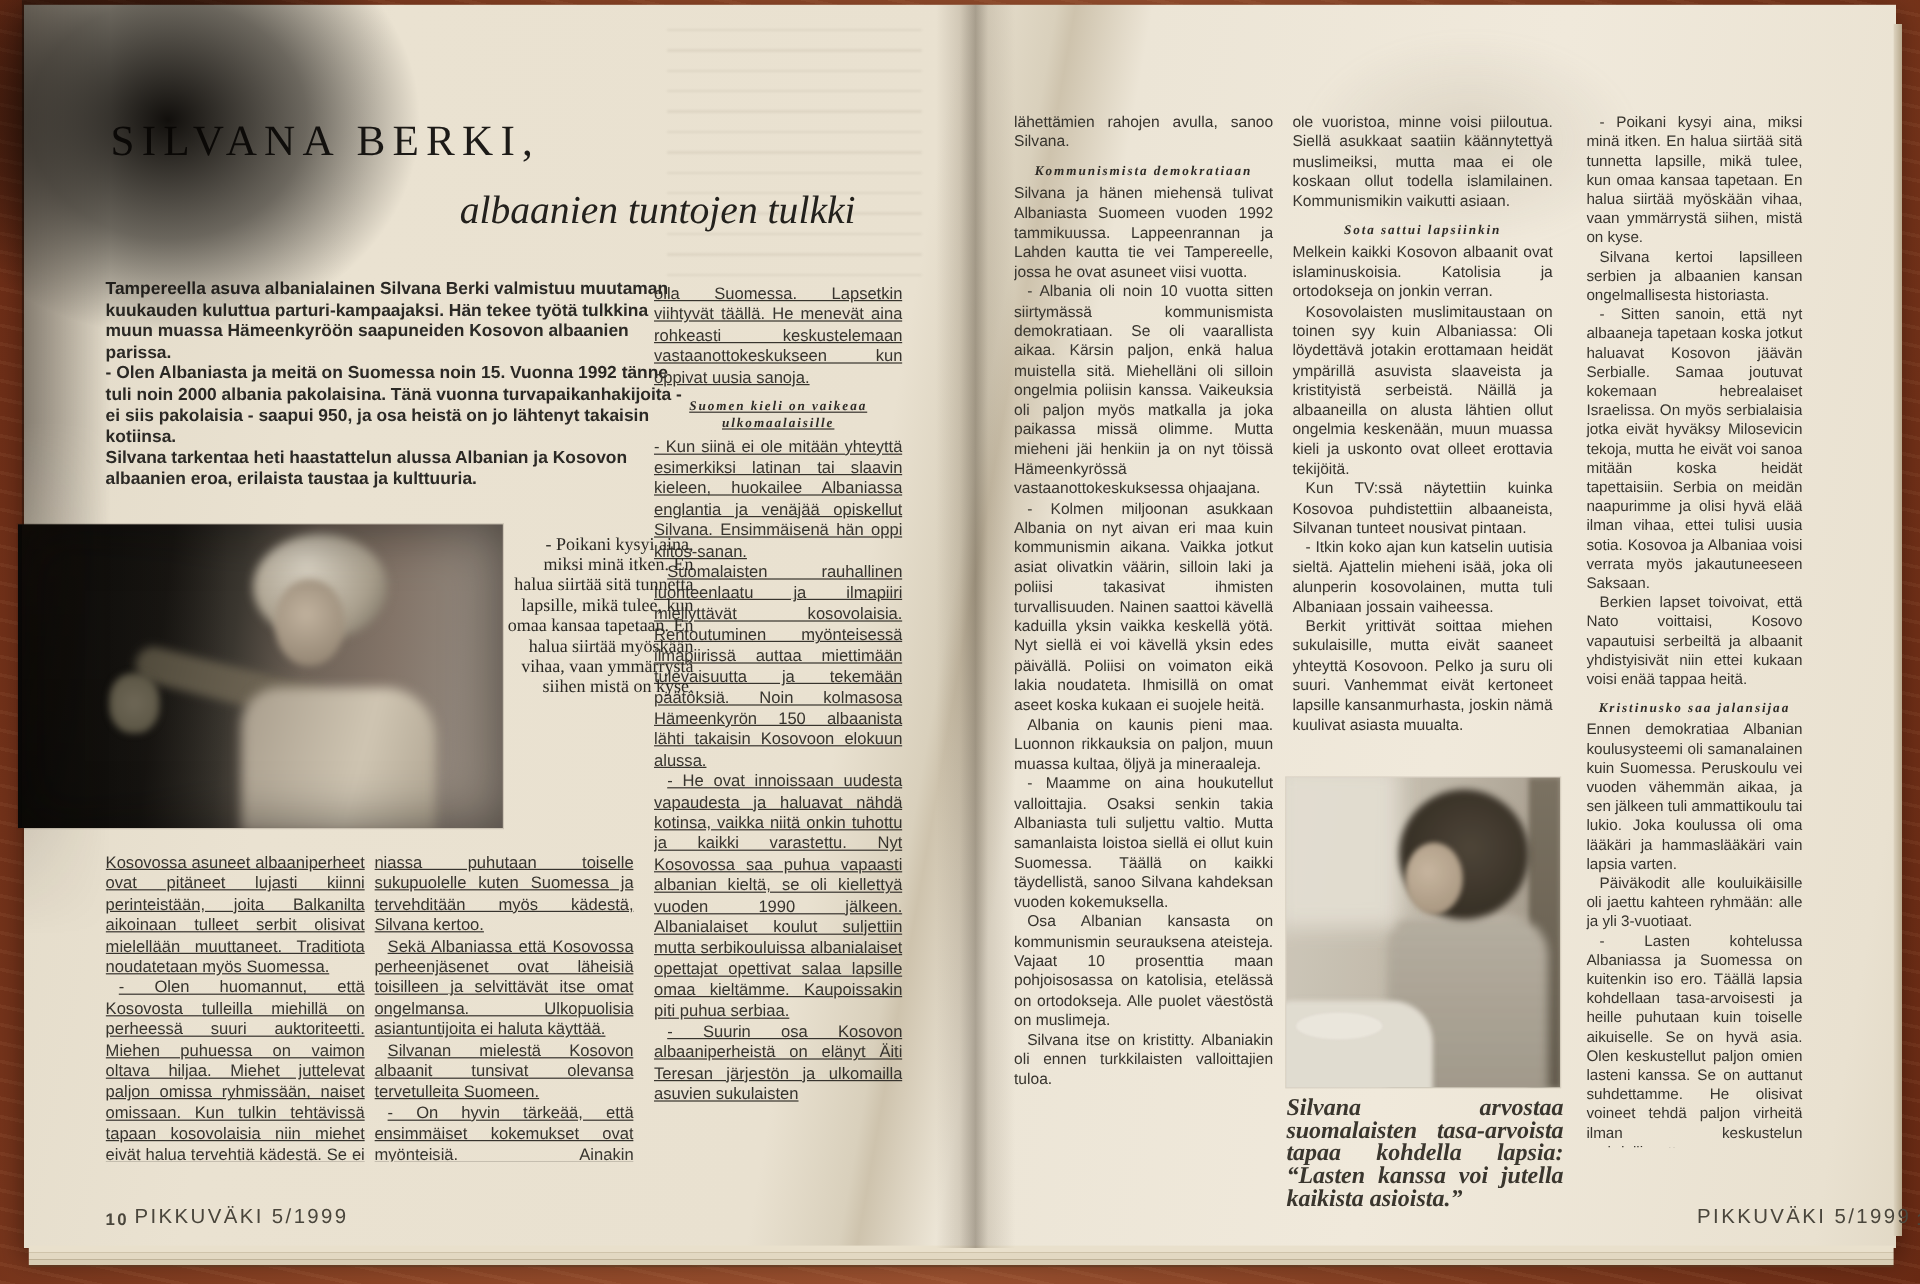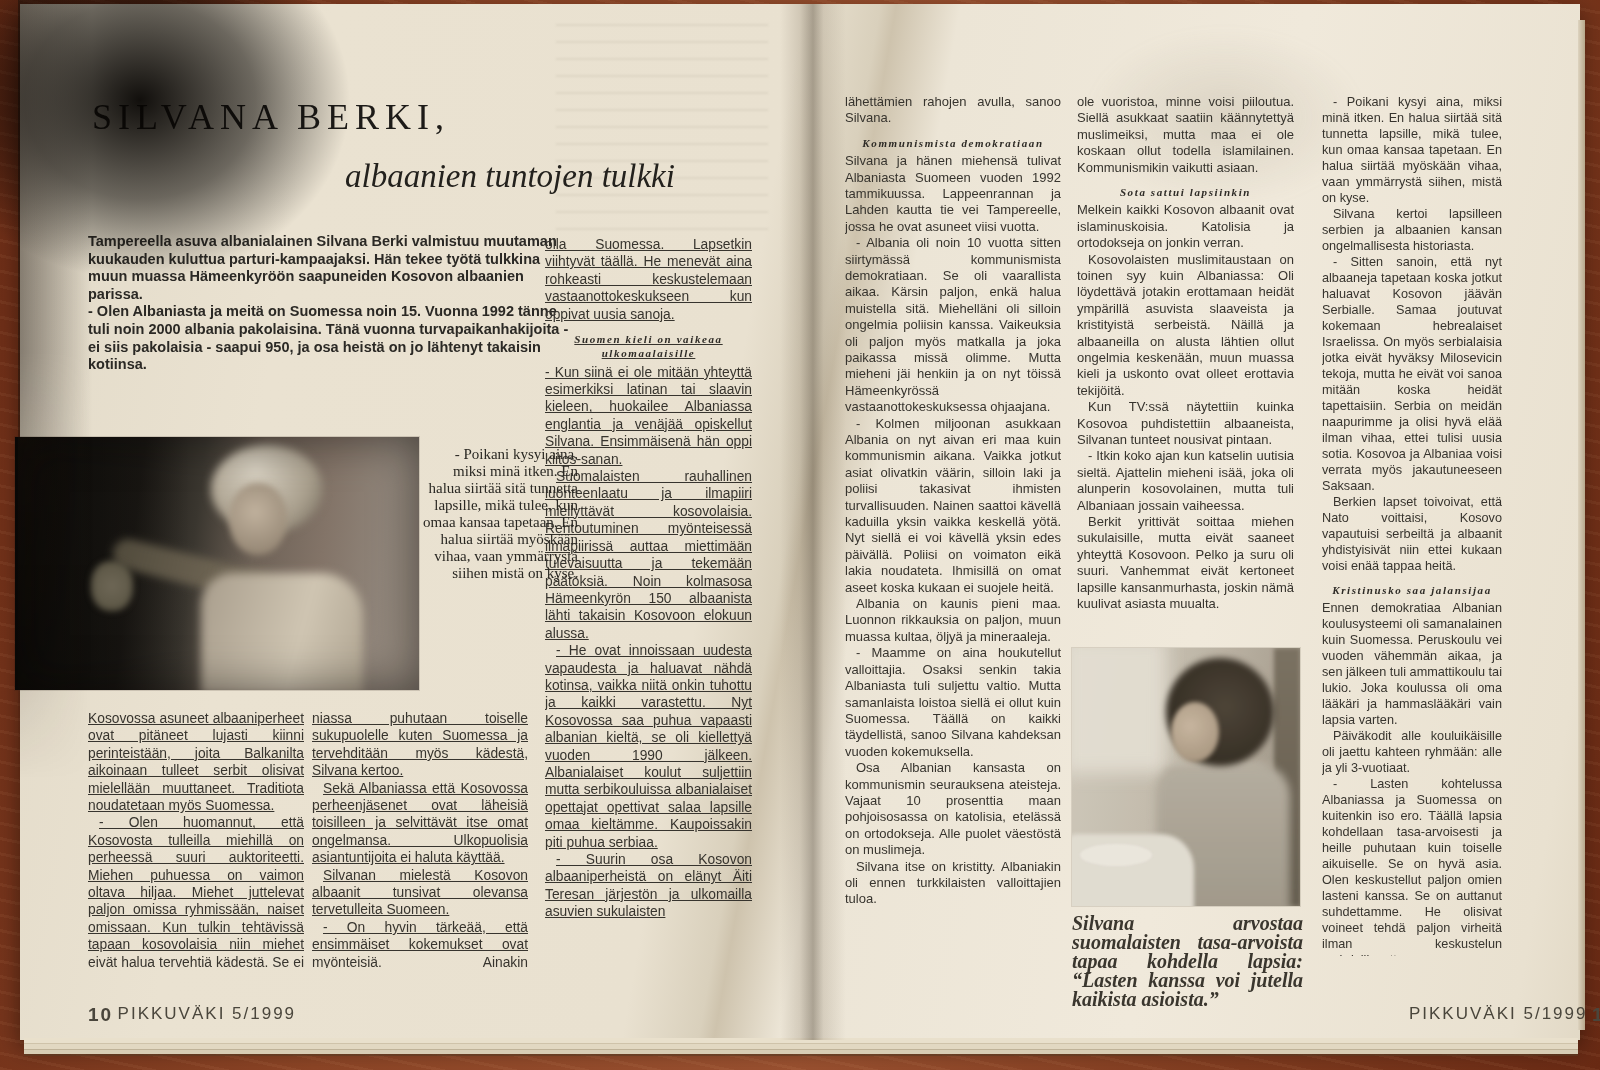--- a/index.html
+++ b/index.html
@@ -28,40 +28,40 @@
     mask-image:linear-gradient(to bottom,#000 0%,#000 45%,transparent 100%);}
   .corner-shadow{position:absolute;left:-70px;top:-80px;width:420px;height:360px;z-index:40;pointer-events:none;
     background:radial-gradient(closest-side,rgba(6,4,2,.95) 0%,rgba(6,4,2,.55) 55%,rgba(6,4,2,0) 100%);}
   .showthrough-text{position:absolute;left:556px;top:24px;width:212px;height:212px;z-index:6;opacity:.5;filter:blur(1px);
     background:repeating-linear-gradient(to bottom,rgba(128,117,98,.22) 0 2px,rgba(0,0,0,0) 2px 17px);}
   .showthrough-photo{position:absolute;left:1040px;top:0;width:370px;height:235px;z-index:6;filter:blur(7px);
     background:radial-gradient(closest-side,rgba(148,138,116,.22),rgba(148,138,116,0) 75%);}
   
   .headline{position:absolute;left:92px;top:96px;z-index:10;
     font-family:"Liberation Serif","DejaVu Serif",serif;font-size:36px;letter-spacing:6px;color:#1d1b18;}
-  .subhead{position:absolute;left:345px;top:158px;width:406px;z-index:10;text-align:left;
+  .subhead{position:absolute;left:345px;top:158px;width:406px;z-index:10;text-align:center;
     font-family:"Liberation Serif","DejaVu Serif",serif;font-style:italic;font-size:33px;color:#23211d;}
   .intro{position:absolute;left:88px;top:233px;width:486px;z-index:10;
     font-size:14.5px;line-height:17.6px;font-weight:700;color:#2b2925;text-align:left;}
   .intro p{margin:0;}
   .col{position:absolute;z-index:10;color:#37342e;text-align:justify;overflow:hidden;}
   .col p{margin:0;text-indent:11px;}
   .col p.first{text-indent:0;}
   .col h3{font-family:"Liberation Serif","DejaVu Serif",serif;font-style:italic;font-weight:bold;
     font-size:11px;letter-spacing:1.6px;text-align:center;margin:9px 0 3px;text-indent:0;line-height:1.3;color:#2e2b26;}
   .lp-col{font-size:13.8px;line-height:17.4px;text-decoration:underline;}
   .rp-col{font-size:13px;line-height:16.4px;}
   .rp-col3{font-size:12.7px;line-height:16px;}
   .pull-quote{position:absolute;left:418px;top:446px;width:160px;height:242px;z-index:12;text-align:right;
     font-family:"Liberation Serif","DejaVu Serif",serif;font-size:15px;line-height:17px;color:#2a2823;}
   .caption{position:absolute;left:1072px;top:914px;width:231px;z-index:10;
     font-family:"Liberation Serif","DejaVu Serif",serif;font-style:italic;font-weight:bold;
     font-size:20px;line-height:19px;color:#3a362e;text-align:justify;}
   .footer{position:absolute;top:1004px;z-index:10;color:#4a463c;}
-  .footer .num{font-size:19px;letter-spacing:2px;font-weight:bold;}
+  .footer .num{font-size:14px;letter-spacing:2px;font-weight:bold;}
   .footer .mag{font-size:17px;letter-spacing:2px;vertical-align:2px;}
   .footer-left{left:88px;}
   .footer-right{left:1376px;width:240px;text-align:right;}
   
   .photo1{position:absolute;left:15px;top:437px;width:404px;height:253px;z-index:8;overflow:hidden;
     outline:1px solid rgba(40,30,20,.15);
     background:linear-gradient(97deg,#181612 0%,#1d1a16 30%,#3a362f 44%,#6e6257 58%,#837468 74%,#90857a 88%,#988d81 100%);}
   .photo1 .hair{position:absolute;left:196px;top:8px;width:112px;height:88px;border-radius:50%;filter:blur(4px);
     background:radial-gradient(circle at 40% 30%,#d8d1c2,#a99f8d 60%,#6b6355 100%);}
   .photo1 .face{position:absolute;left:214px;top:46px;width:58px;height:72px;border-radius:48%;filter:blur(3px);
@@ -104,20 +104,21 @@
 <div class="right-stack"></div>
 <div class="showthrough-text"></div>
 <div class="showthrough-photo"></div>
 
 <div class="headline">SILVANA BERKI,</div>
 <div class="subhead">albaanien tuntojen tulkki</div>
 
 <div class="intro">
   <p>Tampereella asuva albanialainen Silvana Berki valmistuu muutaman kuukauden kuluttua parturi-kampaajaksi. Hän tekee työtä tulkkina muun muassa Hämeenkyröön saapuneiden Kosovon albaanien parissa.</p>
   <p>- Olen Albaniasta ja meitä on Suomessa noin 15. Vuonna 1992 tänne tuli noin 2000 albania pakolaisina. Tänä vuonna turvapaikanhakijoita - ei siis pakolaisia - saapui 950, ja osa heistä on jo lähtenyt takaisin kotiinsa.</p>
+  <p>Silvana tarkentaa heti haastattelun alussa Albanian ja Kosovon albaanien eroa, erilaista taustaa ja kulttuuria.</p>
 </div>
 
 <div class="photo1">
   <div class="dark-side"></div>
   <div class="arm"></div>
   <div class="hand"></div>
   <div class="torso"></div>
   <div class="hair"></div>
   <div class="face"></div>
   <div class="vignette"></div>

